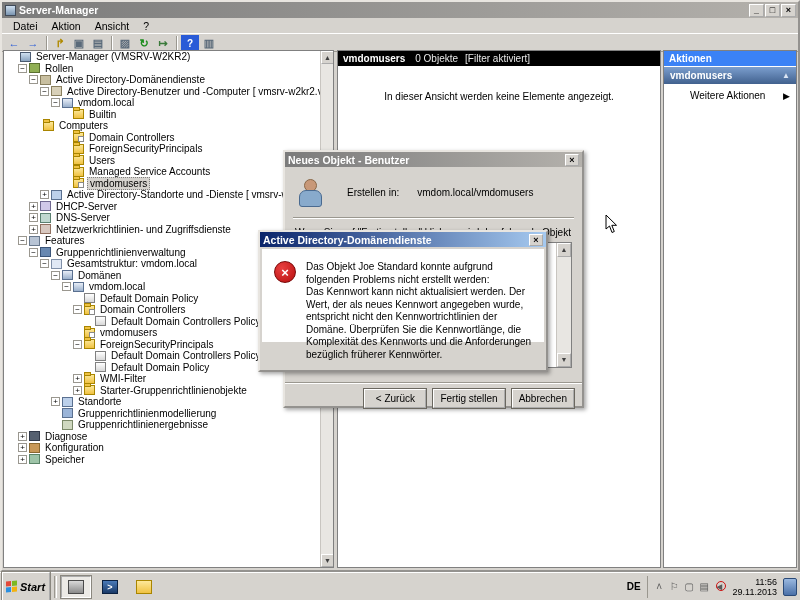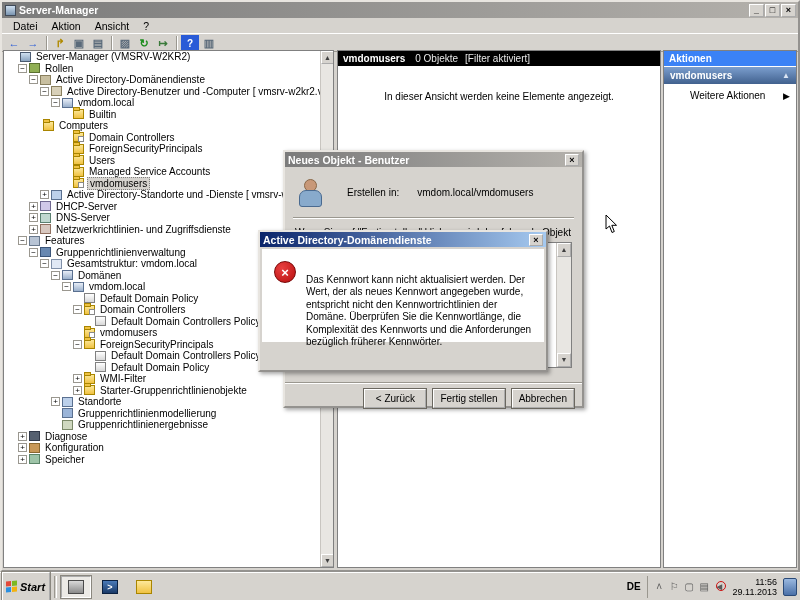--- a/index.html
+++ b/index.html
@@ -400,21 +400,21 @@
   </div>
 
   <div class="dlg" id="dlg-err">
     <div class="dlg-title active">
       <span class="t-title">Active Directory-Domänendienste</span>
       <span class="dlg-x">×</span>
     </div>
     <div class="err-body">
       <span class="err-ico">×</span>
       <span class="err-text">
-        <br>
+        <span>Das Objekt Joe Standard konnte aufgrund folgenden Problems nicht erstellt werden:</span><br>
         <span>Das Kennwort kann nicht aktualisiert werden. Der Wert, der als neues Kennwort angegeben wurde, entspricht nicht den Kennwortrichtlinien der Domäne. Überprüfen Sie die Kennwortlänge, die Komplexität des Kennworts und die Anforderungen bezüglich früherer Kennwörter.</span>
       </span>
     </div>
   </div>
 
   <div class="taskbar">
     <div class="start-btn">
       <span class="winflag">
           <i class="wf1"></i>
           <i class="wf2"></i>

